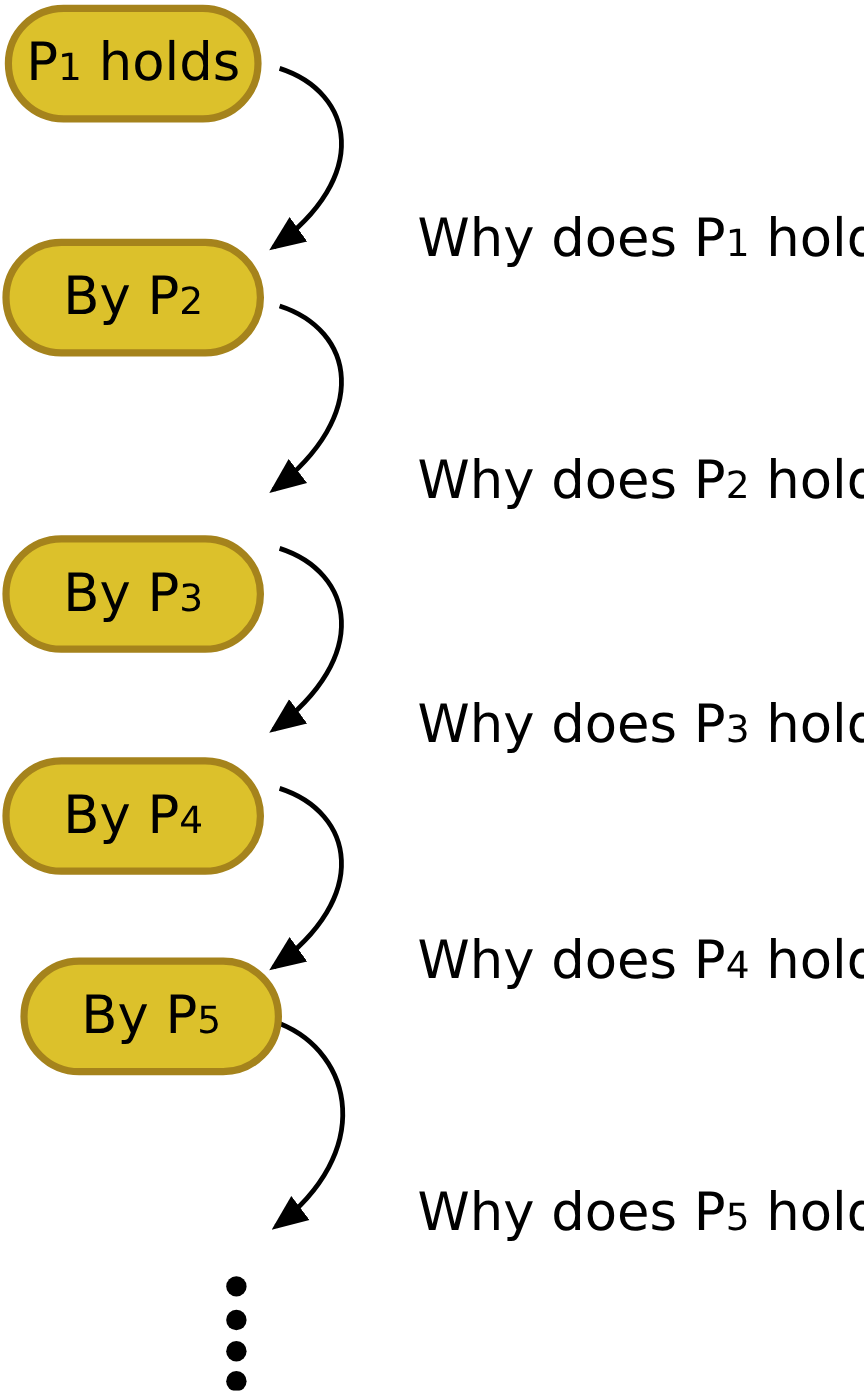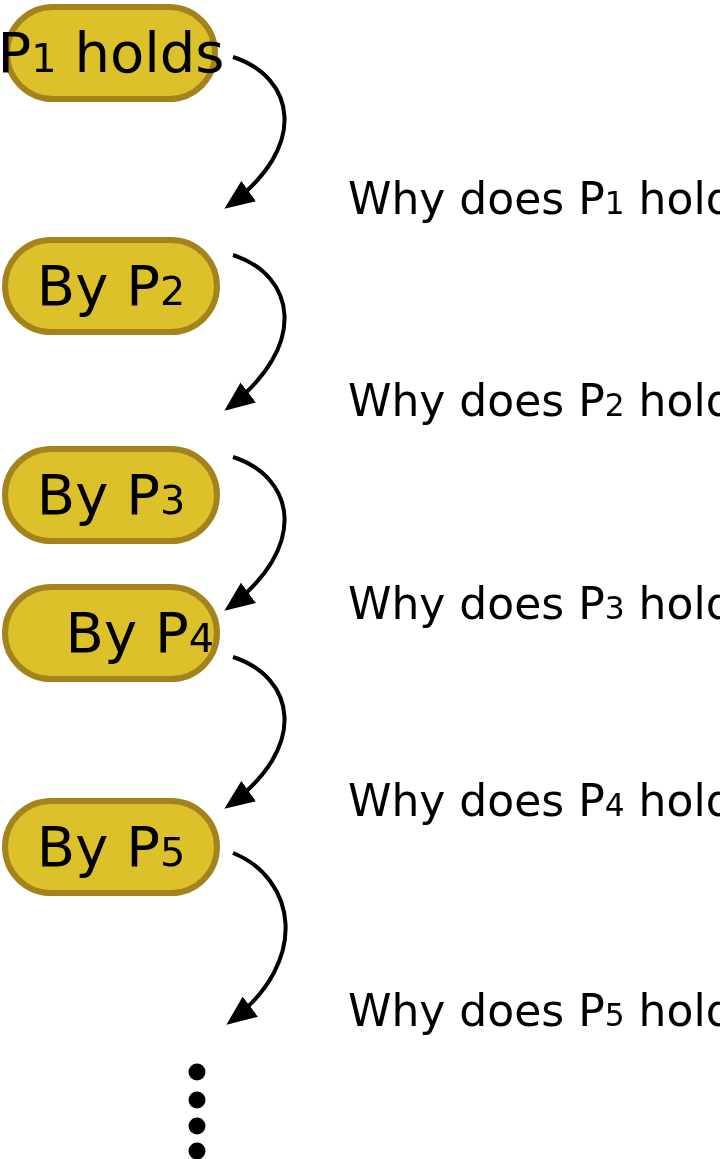--- a/index.html
+++ b/index.html
@@ -22,21 +22,21 @@
   .arrow-layer .dot{fill:var(--ink);}
   .arrow-layer .head{fill:var(--ink);}
   .node{
     position:absolute;
     box-sizing:border-box;
     width:218px;height:98px;
     background:var(--node-fill);
     border:6px solid var(--node-border);
     border-radius:49px;
     display:flex;align-items:center;justify-content:center;
-    font-size:56px;line-height:1;
+    font-size:44px;line-height:1;
     white-space:pre;
   }
   .edge-label{
     position:absolute;
     left:292px;
     height:56px;line-height:56px;
     font-size:44px;
     white-space:pre;
   }
   .sub{font-size:0.71em;}
@@ -63,30 +63,30 @@
       <circle class="dot" cx="197" cy="1072" r="8.5"></circle>
       <circle class="dot" cx="197" cy="1100" r="8.5"></circle>
       <circle class="dot" cx="197" cy="1126" r="8.5"></circle>
       <circle class="dot" cx="197" cy="1151" r="8.5"></circle>
     </g>
   </svg>
 
   <div class="node" style="left:4px;top:4px;width:214px;">
     <span><span>P</span><span class="sub">1</span><span> holds</span></span>
   </div>
-  <div class="node" style="left:2px;top:199px;margin-top:38px;">
+  <div class="node" style="left:2px;top:199px;">
     <span><span>By P</span><span class="sub">2</span><span></span></span>
   </div>
   <div class="node" style="left:2px;top:402px;margin-top:44px;">
     <span><span>By P</span><span class="sub">3</span><span></span></span>
   </div>
-  <div class="node" style="left:2px;top:584px;justify-content:flex-end;">
+  <div class="node" style="left:2px;top:631px;">
     <span><span>By P</span><span class="sub">4</span><span></span></span>
   </div>
-  <div class="node" style="left:2px;top:798px;">
+  <div class="node" style="left:17px;top:798px;">
     <span><span>By P</span><span class="sub">5</span><span></span></span>
   </div>
 
   <div class="edge-label" style="top:115px;">
     <span>Why does P</span><span class="sub">1</span><span> hold?</span>
   </div>
   <div class="edge-label" style="top:317px;">
     <span>Why does P</span><span class="sub">2</span><span> hold?</span>
   </div>
   <div class="edge-label" style="top:520px;">

